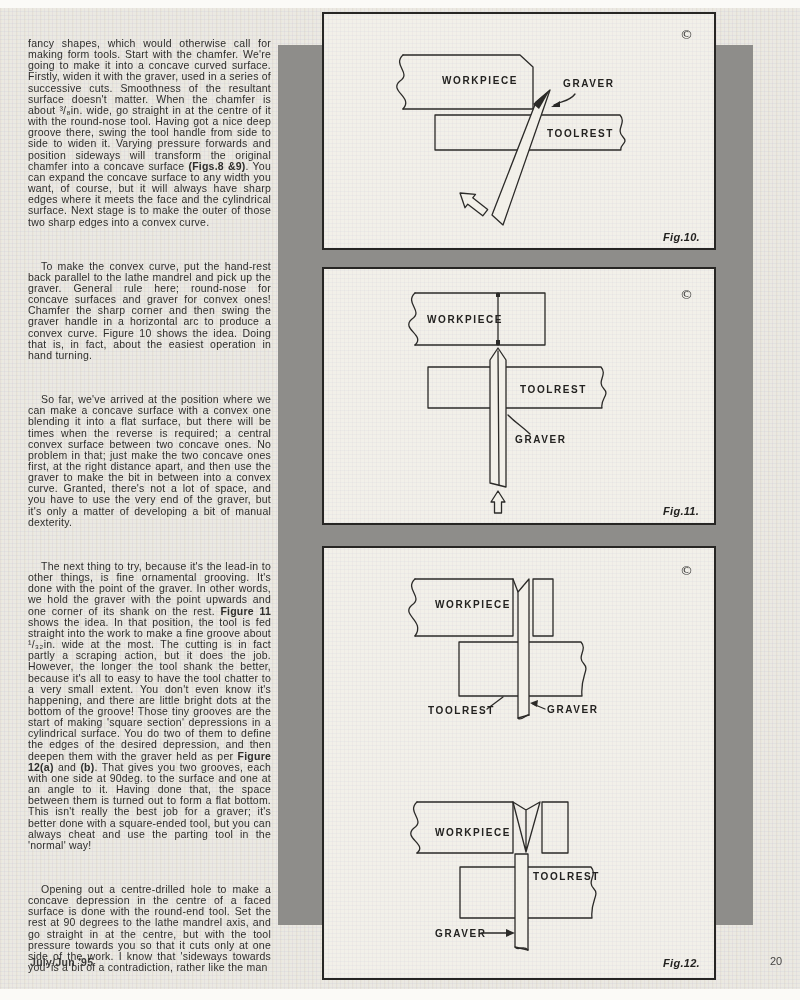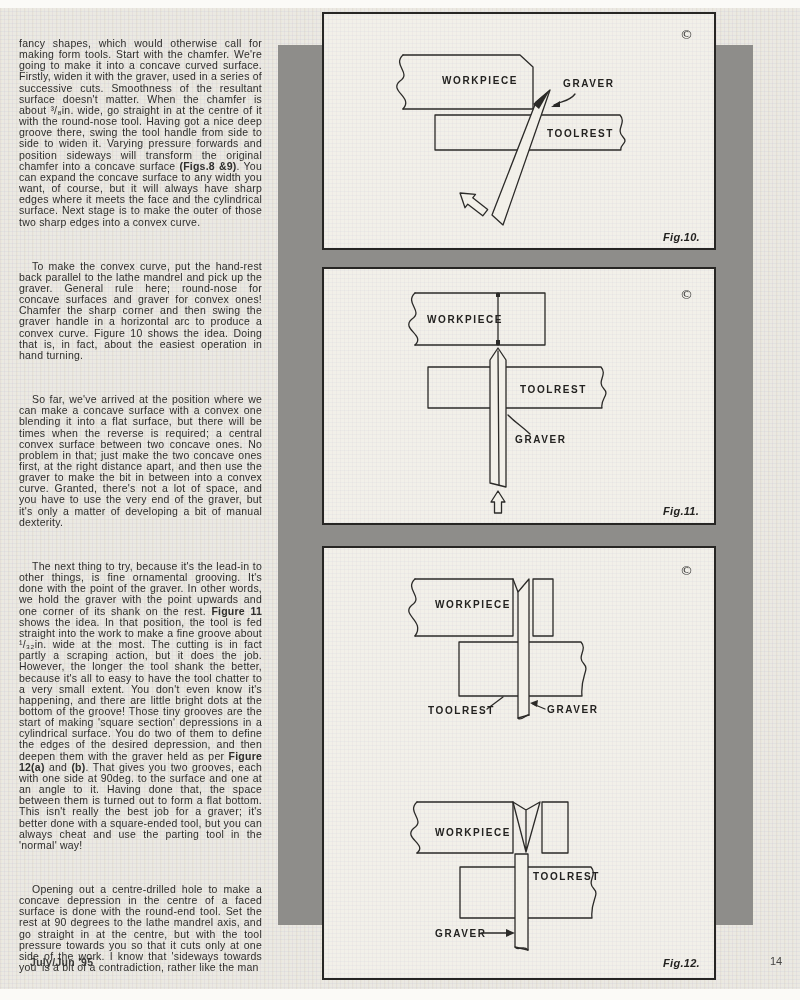--- a/index.html
+++ b/index.html
@@ -9,21 +9,21 @@
     background-color:#ebe9e2;
     background-image:
       repeating-linear-gradient(90deg, rgba(201,176,196,0.16) 0 1px, transparent 1px 4px),
       repeating-linear-gradient(0deg, rgba(174,186,212,0.15) 0 1px, transparent 1px 4px),
       repeating-linear-gradient(90deg, rgba(224,218,168,0.10) 0 2px, transparent 2px 8px);
   }
   .edge-top{position:absolute;left:0;top:0;width:800px;height:8px;background:#fbfaf7;}
   .edge-bottom{position:absolute;left:0;bottom:0;width:800px;height:11px;background:#fbfaf7;}
   .graypanel{position:absolute;left:278px;top:45px;width:475px;height:880px;background:#8e8d8a;}
   .textcol{
-    position:absolute;left:19px;top:38px;width:243px;
+    position:absolute;left:28px;top:38px;width:243px;
     font-size:10.5px;line-height:11.15px;letter-spacing:0.22px;
     color:#2e2d2b;text-align:justify;
   }
   .textcol p{margin:0;}
   .textcol p.indent{text-indent:13px;margin-top:33px;}
   .textcol .b{font-weight:bold;}
   .figbox{
     position:absolute;left:322px;width:390px;
     border:2px solid #272624;
     background-color:#f2f0e9;
@@ -143,15 +143,15 @@
       <text class="lbl" x="209" y="332">TOOLREST</text>
       <text class="lbl" x="111" y="389">GRAVER</text>
       <path class="diag" d="M157,385 H184"></path>
       <polygon class="dark" points="191,385 182,381 182,389"></polygon>
 
       <text class="cap" x="339" y="419">Fig.12.</text>
     </svg>
   </div>
 
   <div class="footer-left">July/Jun '95</div>
-  <div class="page-num">14</div>
+  <div class="page-num">20</div>
   <div class="edge-bottom"></div>
 </div>
 
 </body></html>

